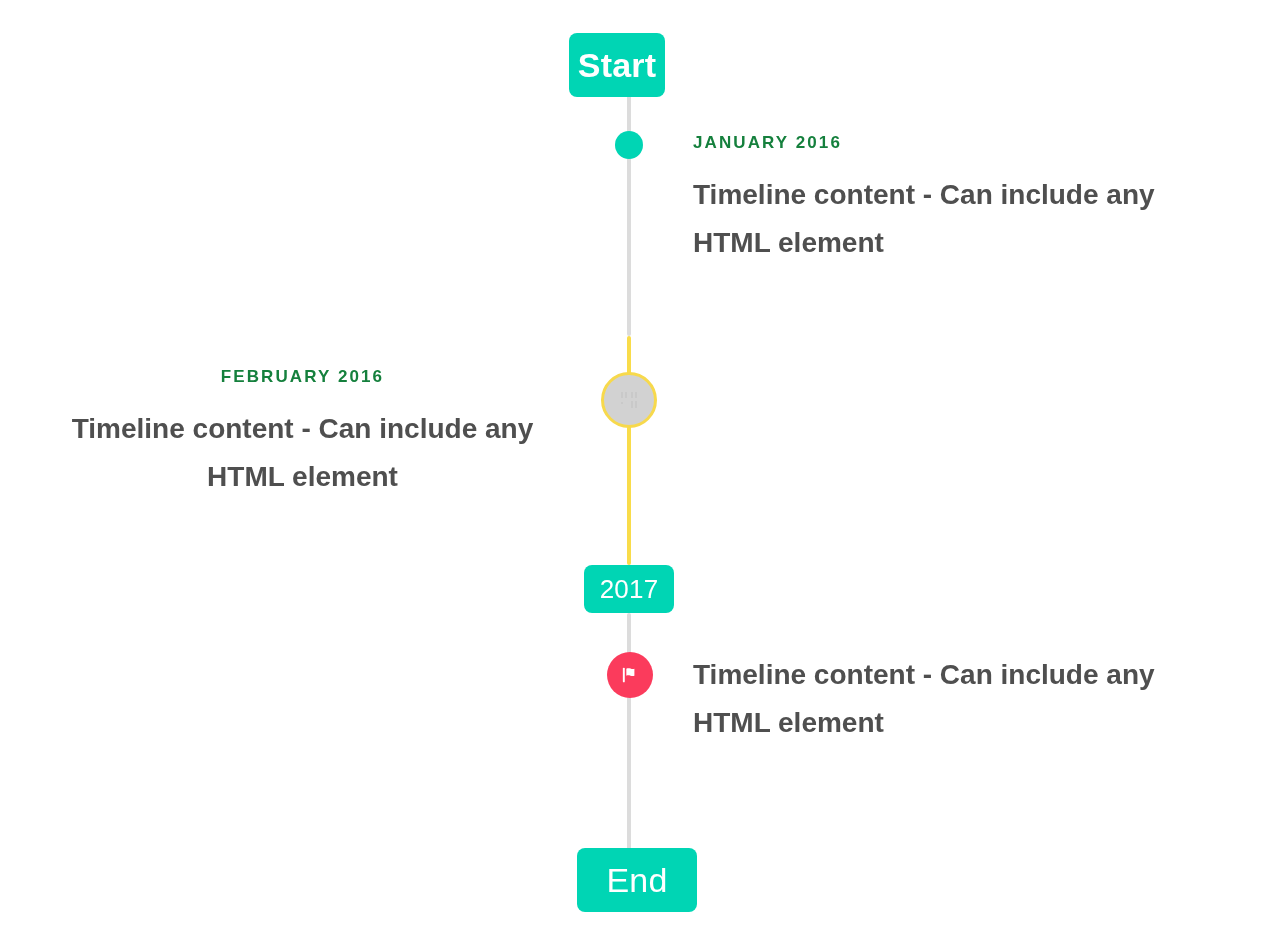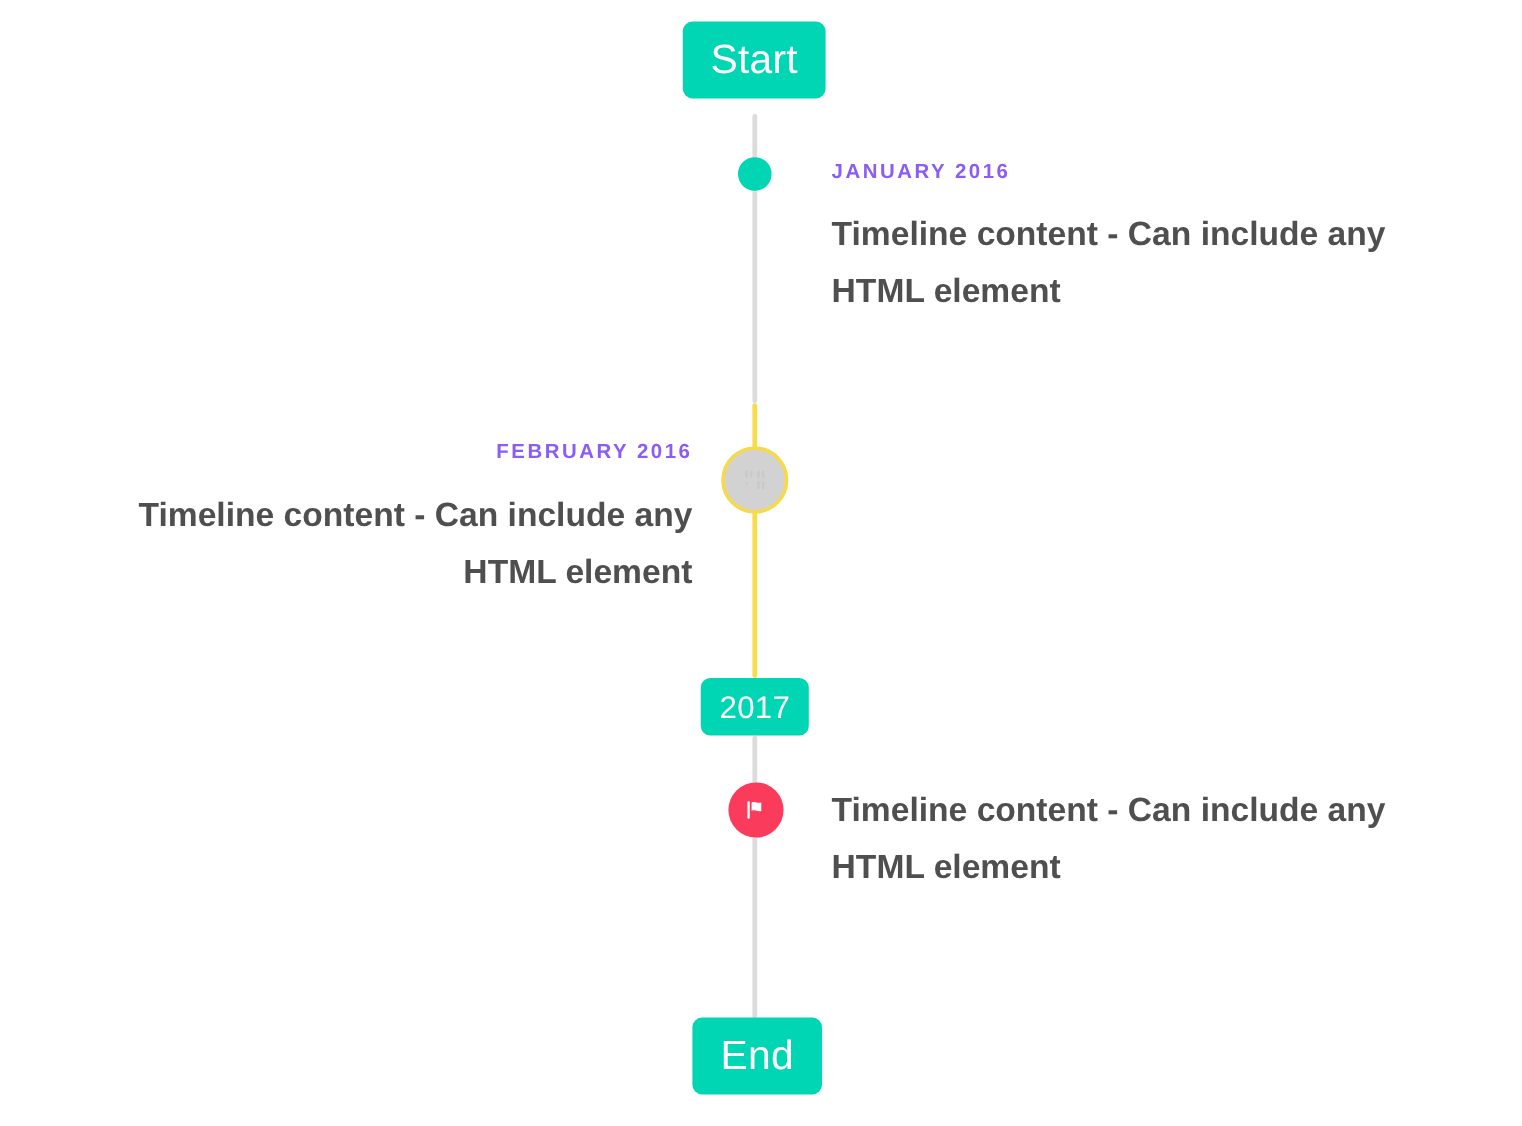--- a/index.html
+++ b/index.html
@@ -39,32 +39,33 @@
     border-radius: 8px;
     display: flex;
     align-items: center;
     justify-content: center;
     font-weight: 400;
     letter-spacing: 0.2px;
     box-sizing: border-box;
     z-index: 4;
   }
   .badge-start {
-    left: 569px; top: 18px;
-    width: 119px; height: 64px;
+    left: 569px; top: 33px;
+    width: 96px; height: 64px;
     font-size: 34px;
+    font-weight: bold;
   }
   .badge-mid {
     left: 584px; top: 565px;
     width: 90px; height: 48px;
     font-size: 26px;
   }
   .badge-end {
     left: 577px; top: 848px;
-    width: 108px; height: 64px;
+    width: 120px; height: 64px;
     font-size: 34px;
   }
 
   
   .marker {
     position: absolute;
     border-radius: 50%;
     box-sizing: border-box;
     display: flex;
     align-items: center;
@@ -107,27 +108,27 @@
   .g4 { left: 15px; top: 0;   width: 2px; height: 6px; }
   .g5 { left: 1px;  top: 10px; width: 2px; height: 2px; }
   .g6 { left: 11px; top: 9px;  width: 2px; height: 7px; }
   .g7 { left: 15px; top: 9px;  width: 2px; height: 7px; }
 
   
   .event {
     position: absolute;
   }
   .event-right { left: 693px; width: 530px; text-align: left; }
-  .event-left  { left: 52px;  width: 525px; text-align: right; }
+  .event-left  { left: 40px;  width: 525px; text-align: center; }
 
   .event-date {
     font-size: 17px;
     font-weight: bold;
     letter-spacing: 2.1px;
-    color: #8b5cf6;
+    color: #15803d;
     margin: 0 0 18px 0;
     text-transform: uppercase;
   }
   .event-body {
     font-size: 28px;
     line-height: 48px;
     color: #4f4f4f;
     margin: 0;
     font-weight: 700;
   }

